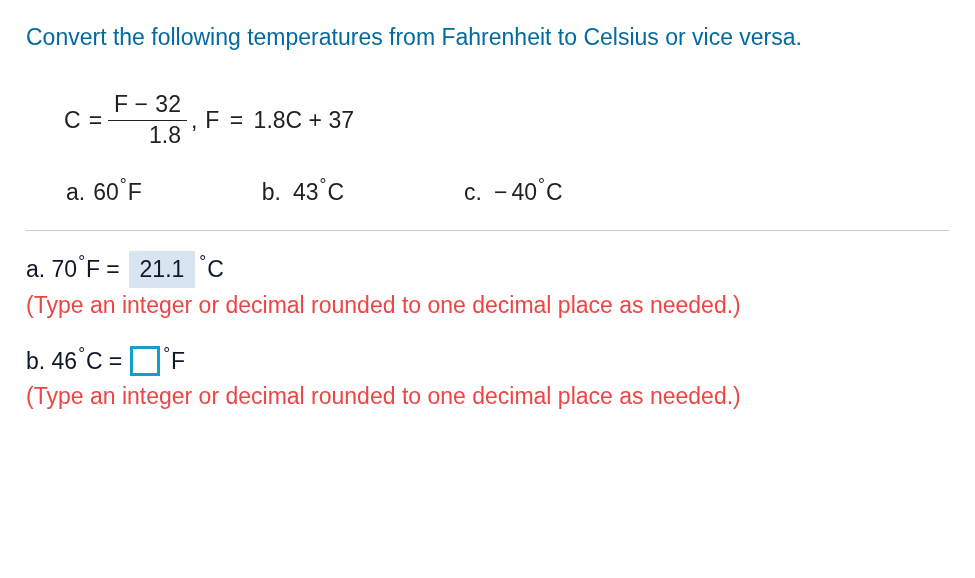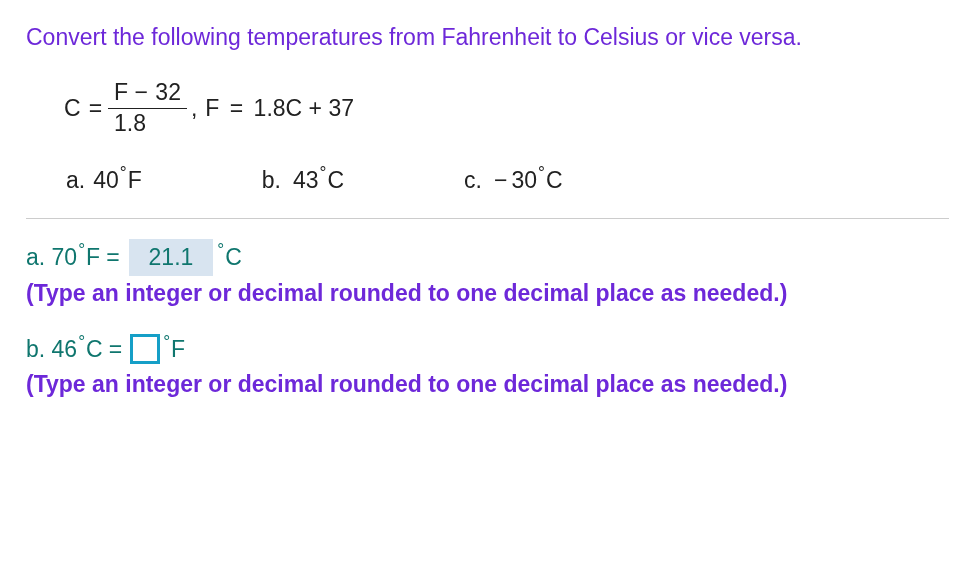--- a/index.html
+++ b/index.html
@@ -6,22 +6,22 @@
     body {
       font-family: Arial, Helvetica, sans-serif;
       width: 975px;
       height: 578px;
       background: #ffffff;
       padding: 22px 26px;
       color: #212121;
       font-size: 23px;
     }
     .question-text {
-      color: #6d28d9;
-      margin-bottom: 26px;
+      color: #0369a1;
+      margin-bottom: 38px;
       line-height: 1.35;
     }
     .formulas {
       display: flex;
       align-items: center;
       margin-left: 38px;
       margin-bottom: 30px;
     }
     .fraction-wrap {
       display: flex;
@@ -37,21 +37,21 @@
       margin: 0 2px;
       line-height: 1.2;
     }
     .fraction .num {
       padding: 0 6px 1px 6px;
     }
     .fraction .den {
       border-top: 1.5px solid #212121;
       padding: 1px 6px 0 6px;
       width: 100%;
-      text-align: left;
+      text-align: right;
     }
     .comma-space { margin: 0 2px 0 2px; }
     .options {
       display: flex;
       margin-left: 40px;
       margin-bottom: 24px;
       gap: 120px;
     }
     .option-item { display: flex; align-items: center; }
     .neg { margin-right: 4px; }
@@ -60,39 +60,38 @@
       border-top: 1px solid #cccccc;
       margin: 0 0 20px 0;
     }
     .answer-block {
       margin-bottom: 22px;
       line-height: 1.5;
     }
     .answer-line {
       display: flex;
       align-items: center;
-      color: #0f766e;
+      color: #0f172a;
     }
     .filled-answer {
       background: #d8e4f0;
-      padding: 1px 20px;
+      padding: 1px 11px;
       margin: 0 3px;
     }
     .input-box {
       display: inline-block;
       width: 30px;
       height: 30px;
       border: 3px solid #159fc7;
       background: #fff;
       margin: 0 2px;
       vertical-align: middle;
     }
     .instruction {
-      color: #6d28d9;
-      font-weight: bold;
+      color: #ef4444;
     }
     .deg { position: relative; top: -0.45em; font-size: 0.75em; margin: 0 1px; }
     .minus { letter-spacing: 1px; }
   </style>
 </head>
 <body>
 
 <div class="question-text">Convert the following temperatures from Fahrenheit to Celsius or vice versa.</div>
 
 <div class="formulas">
@@ -113,36 +112,36 @@
     <span>F</span>
     <span class="eq">=</span>
     <span>1.8C + 37</span>
   </div>
 </div>
 
 <div class="options">
   <div class="option-item">
     <span>a.</span>
     <span style="width:8px;"></span>
-    <span>40</span>
+    <span>60</span>
       <span class="deg">°</span>
       <span>F</span>
   </div>
   <div class="option-item">
     <span>b.</span>
     <span style="width:12px;"></span>
     <span>43</span>
       <span class="deg">°</span>
       <span>C</span>
   </div>
   <div class="option-item">
     <span>c.</span>
     <span style="width:12px;"></span>
     <span class="neg">−</span>
-    <span>30</span>
+    <span>40</span>
       <span class="deg">°</span>
       <span>C</span>
   </div>
 </div>
 
 <hr class="divider">
 
 <div class="answer-block">
   <div class="answer-line">
     <span>a. 70</span>

